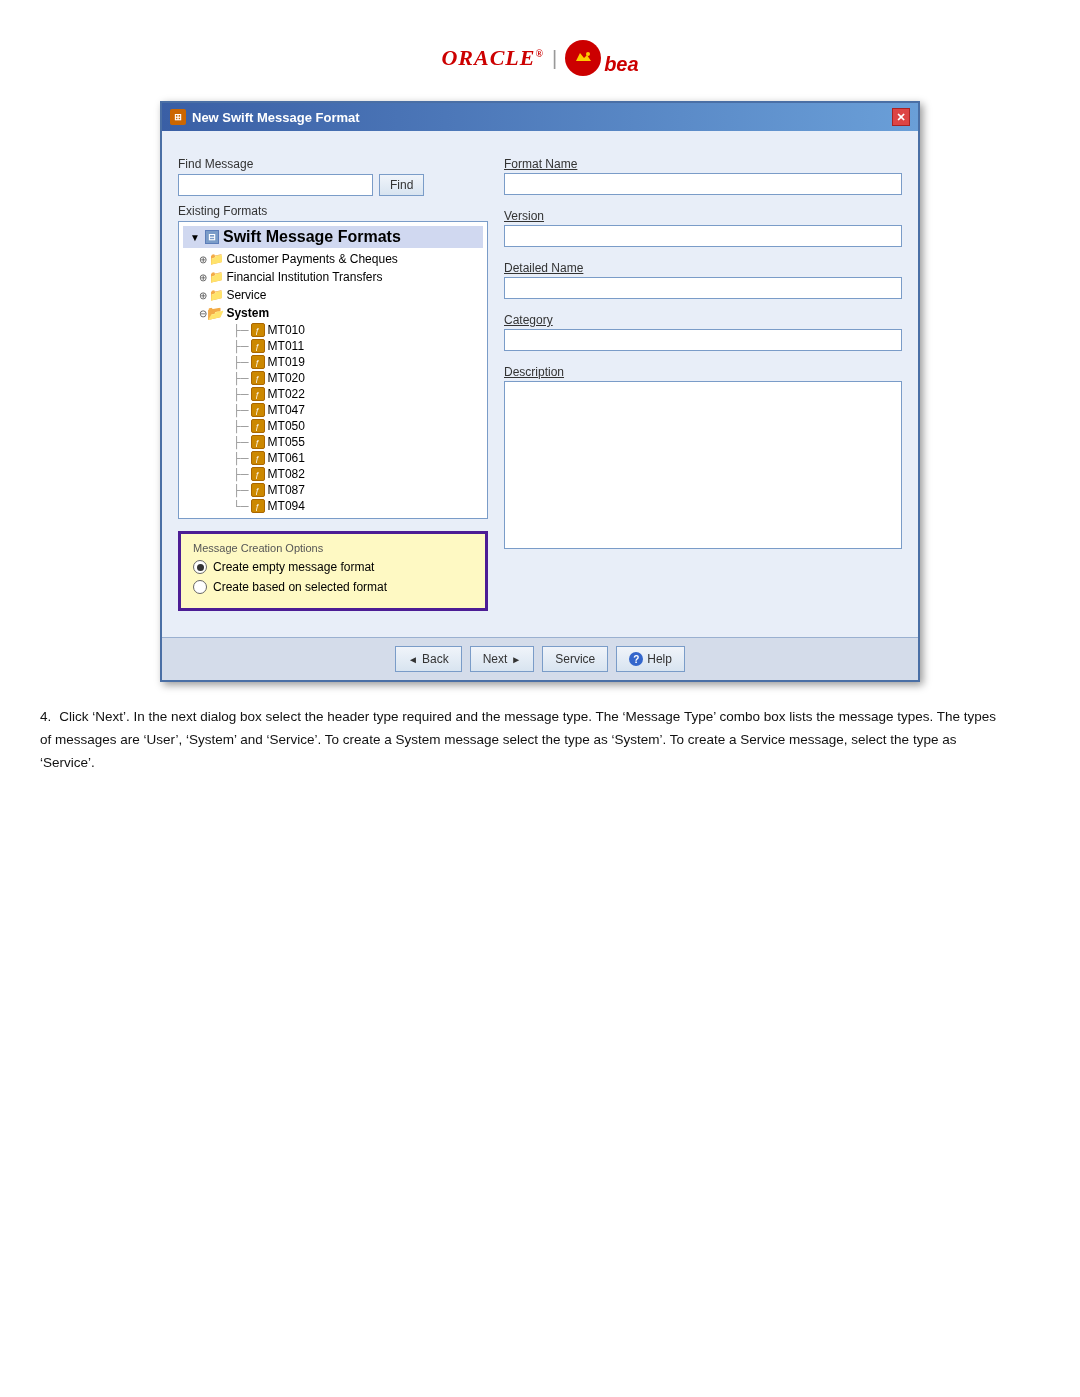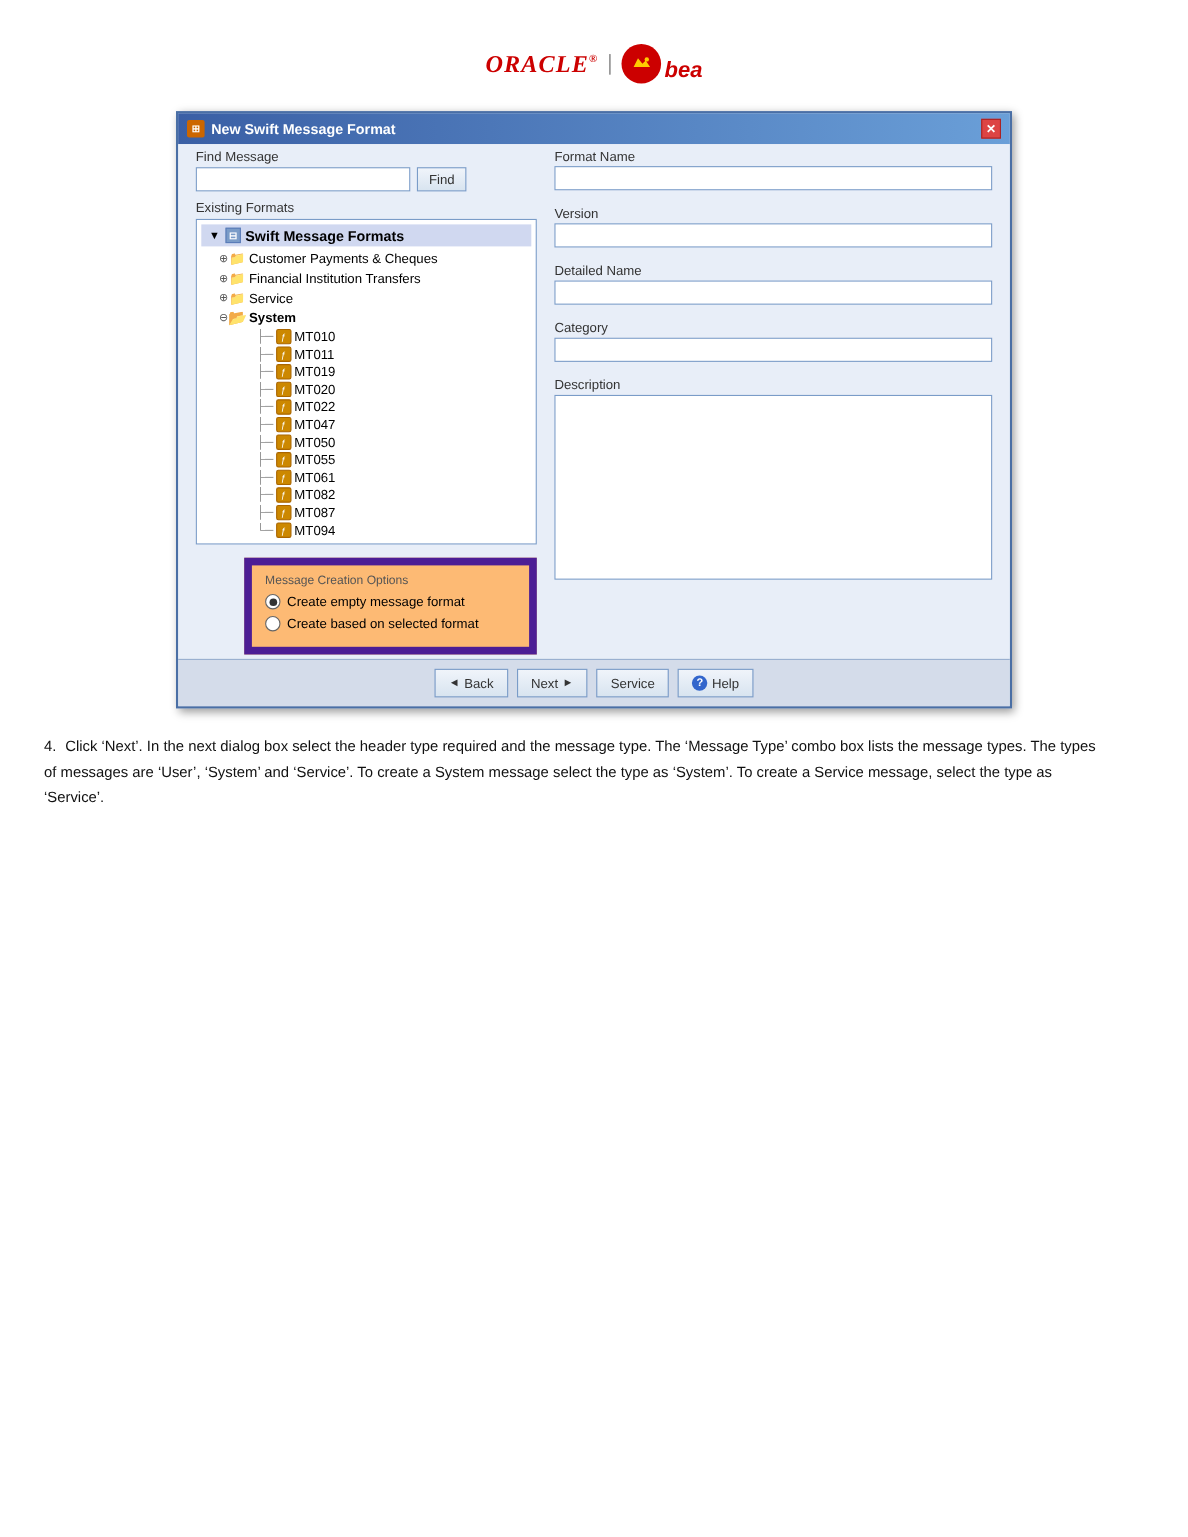--- a/index.html
+++ b/index.html
@@ -106,21 +106,21 @@
       color: white;
       font-size: 11px;
       display: flex;
       align-items: center;
       justify-content: center;
       cursor: pointer;
       font-weight: bold;
     }
     .dialog-body {
       background: #e8eef8;
-      padding: 4px 16px;
+      padding: 26px 16px;
       display: flex;
       gap: 16px;
       justify-content: space-between;
     }
     .dialog-left {
       flex: 0 0 310px;
       display: flex;
       flex-direction: column;
       gap: 8px;
     }
@@ -221,20 +221,21 @@
       color: #888;
       margin-right: 2px;
       font-size: 11px;
     }
 
     
     .field-label {
       font-size: 12px;
       color: #333;
       margin-bottom: 2px;
+      text-decoration: underline;
     }
     .field-input {
       width: 100%;
       height: 22px;
       border: 1px solid #7a9cc8;
       background: white;
       padding: 2px 4px;
       font-size: 12px;
       margin-bottom: 6px;
     }
@@ -243,25 +244,24 @@
       height: 168px;
       border: 1px solid #7a9cc8;
       background: white;
       padding: 4px;
       font-size: 12px;
       resize: none;
     }
 
     
     .options-group {
-      border: 7px solid #4c1d95;
-      background: #fdba74;
+      border: 3px solid #4c1d95;
+      background: #fef9c3;
       padding: 8px 12px;
       margin-top: 4px;
-      margin-left: 44px;
     }
     .options-group-label {
       font-size: 11px;
       color: #555;
       margin-bottom: 6px;
     }
     .radio-row {
       display: flex;
       align-items: center;
       gap: 6px;
@@ -384,21 +384,21 @@
           </div>
         </div>
 
         <div>
           <div class="existing-formats-label">Existing Formats</div>
           <div class="tree-section">
 
             <div class="swift-formats-row">
               <span class="tree-icon">▼</span>
               <span style="width:14px;height:14px;background:#7a9cc8;border:1px solid #5a7cb8;display:inline-flex;align-items:center;justify-content:center;margin-right:4px;font-size:9px;color:white;">⊟</span>
-              <span style="font-weight:bold;font-size:13px;">Swift Message Formats</span>
+              <span style="font-weight:bold;font-size:16px;">Swift Message Formats</span>
             </div>
 
             <div class="tree-item indent-2">
               <span class="expand-icon">⊕</span>
               <span class="tree-icon folder-icon">📁</span>
               <span>Customer Payments &amp; Cheques</span>
             </div>
 
             <div class="tree-item indent-2">
               <span class="expand-icon">⊕</span>

